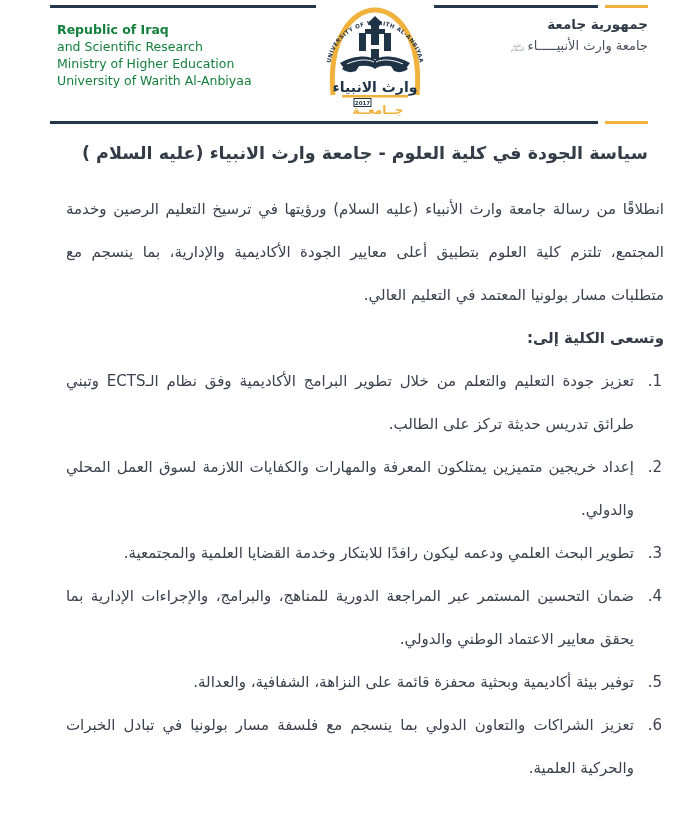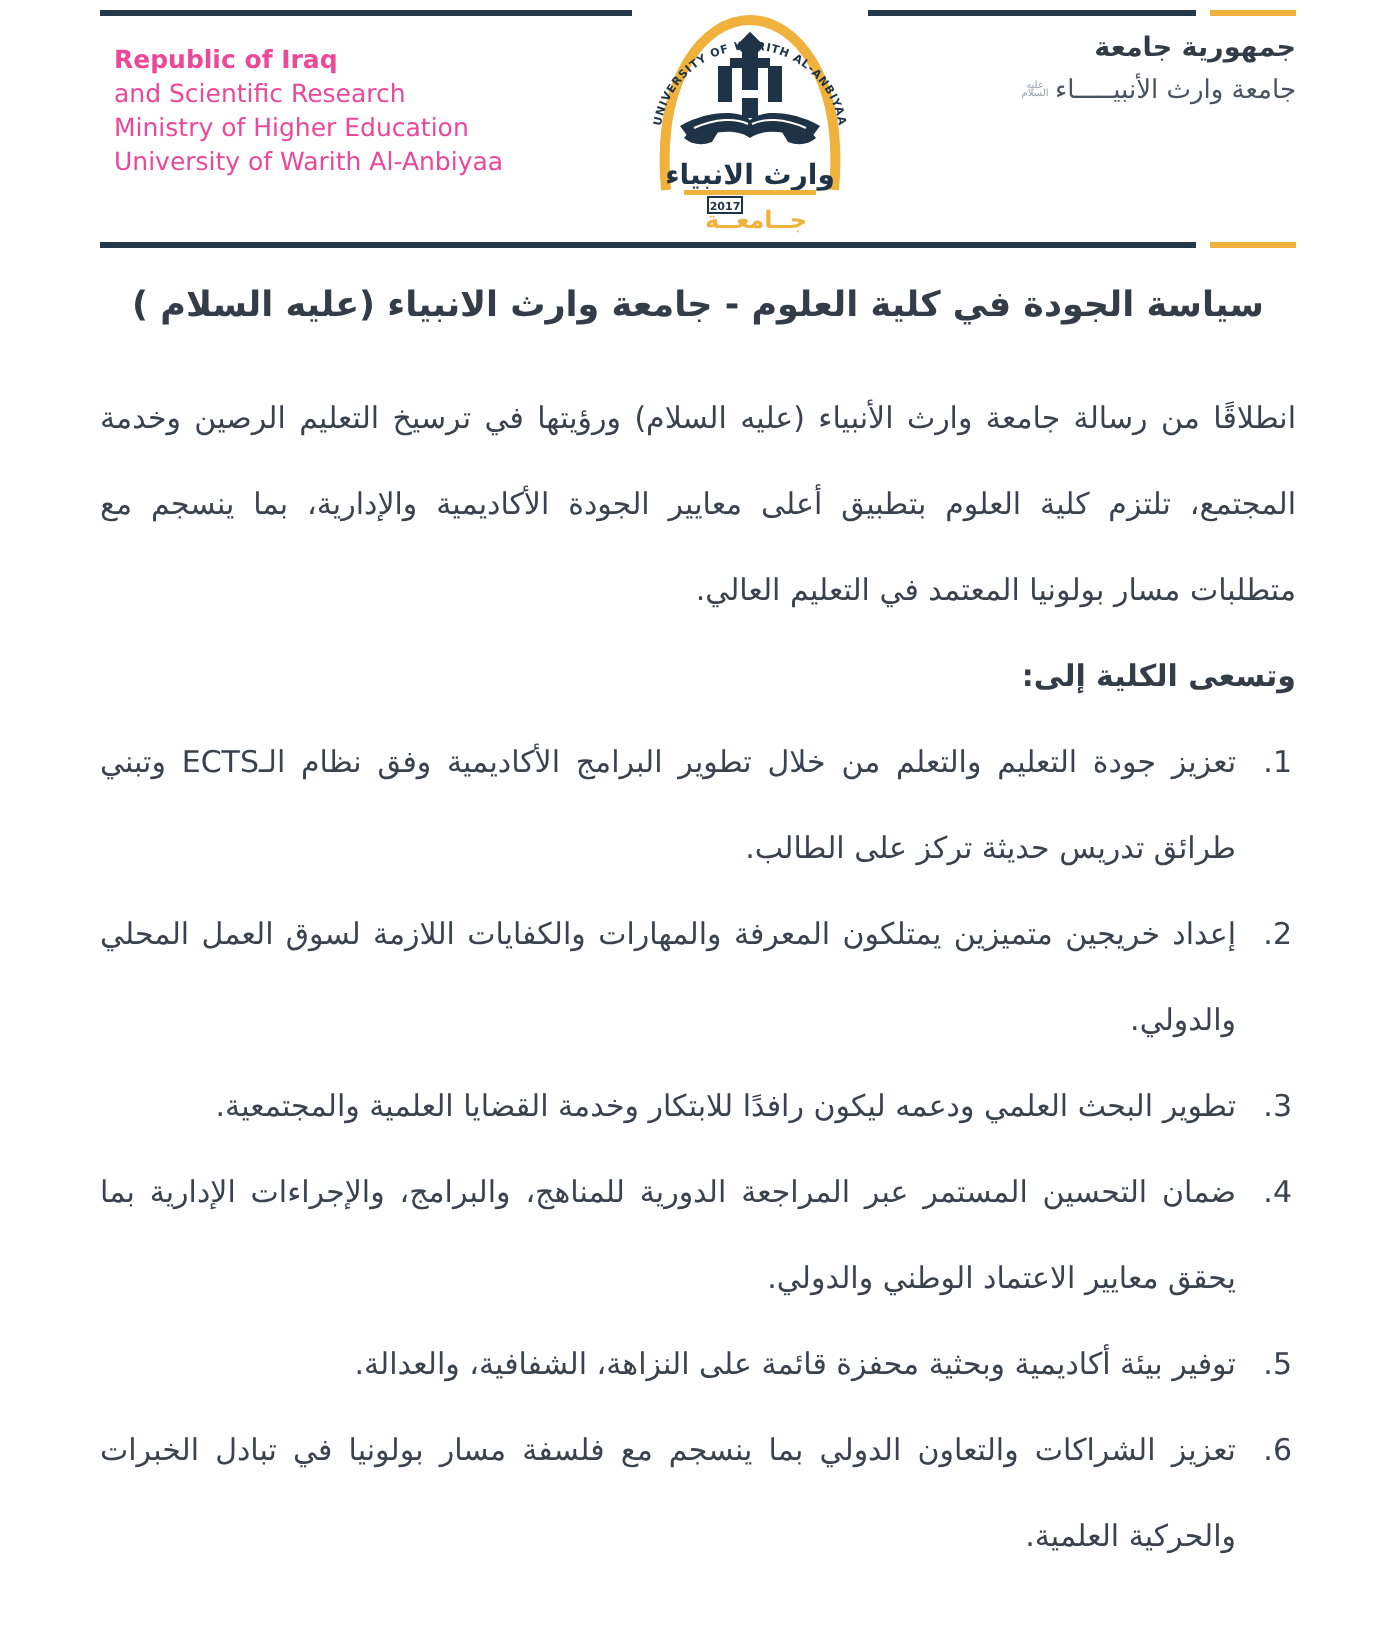--- a/index.html
+++ b/index.html
@@ -7,36 +7,36 @@
         font-family:"DejaVu Sans",sans-serif;color:#3a424d;}
 
   
   .rule{position:absolute;left:50px;width:598px;display:flex;align-items:center;}
   .rule .seg-navy{width:548px;height:3px;background:#24384a;}
   .rule .seg-gold{margin-left:7px;width:43px;height:3px;background:#f0b23c;}
   .rule-top{top:5px;}
   .rule-bottom{top:121px;}
 
   
-  .header-en{position:absolute;left:57px;top:21px;font-size:12.5px;line-height:17px;color:#ec4899;}
+  .header-en{position:absolute;left:57px;top:21px;font-size:12.5px;line-height:17px;color:#15803d;}
   .header-en .b{font-weight:bold;}
 
   
   .header-ar{position:absolute;right:50px;top:14px;direction:rtl;text-align:right;
              font-size:13px;line-height:21px;color:#49535f;}
   .header-ar .b{font-weight:bold;color:#323c48;font-size:13.5px;}
   .honorific{display:inline-block;width:14px;font-size:5px;line-height:4px;color:#97a0ab;
              text-align:center;vertical-align:middle;margin-right:3px;white-space:normal;}
 
   
   .logo{position:absolute;left:316px;top:5px;width:118px;height:112px;}
   .logo svg{display:block;width:118px;height:112px;}
 
   
-  .body-content{position:absolute;left:50px;top:140px;width:598px;direction:rtl;
+  .body-content{position:absolute;left:66px;top:140px;width:598px;direction:rtl;
                 font-size:15px;line-height:43px;color:#3a424d;}
   .doc-title{font-size:17.5px;font-weight:bold;text-align:center;color:#333c47;
              line-height:26px;margin:0 0 22px 0;}
   .intro{margin:0;text-align:justify;}
   .subheading{margin:0;font-weight:bold;color:#333c47;text-align:right;}
   .goal{position:relative;margin:0;padding-right:30px;text-align:justify;}
   .goal-num{position:absolute;right:2px;top:0;width:22px;text-align:right;}
 </style>
 </head>
 <body>

